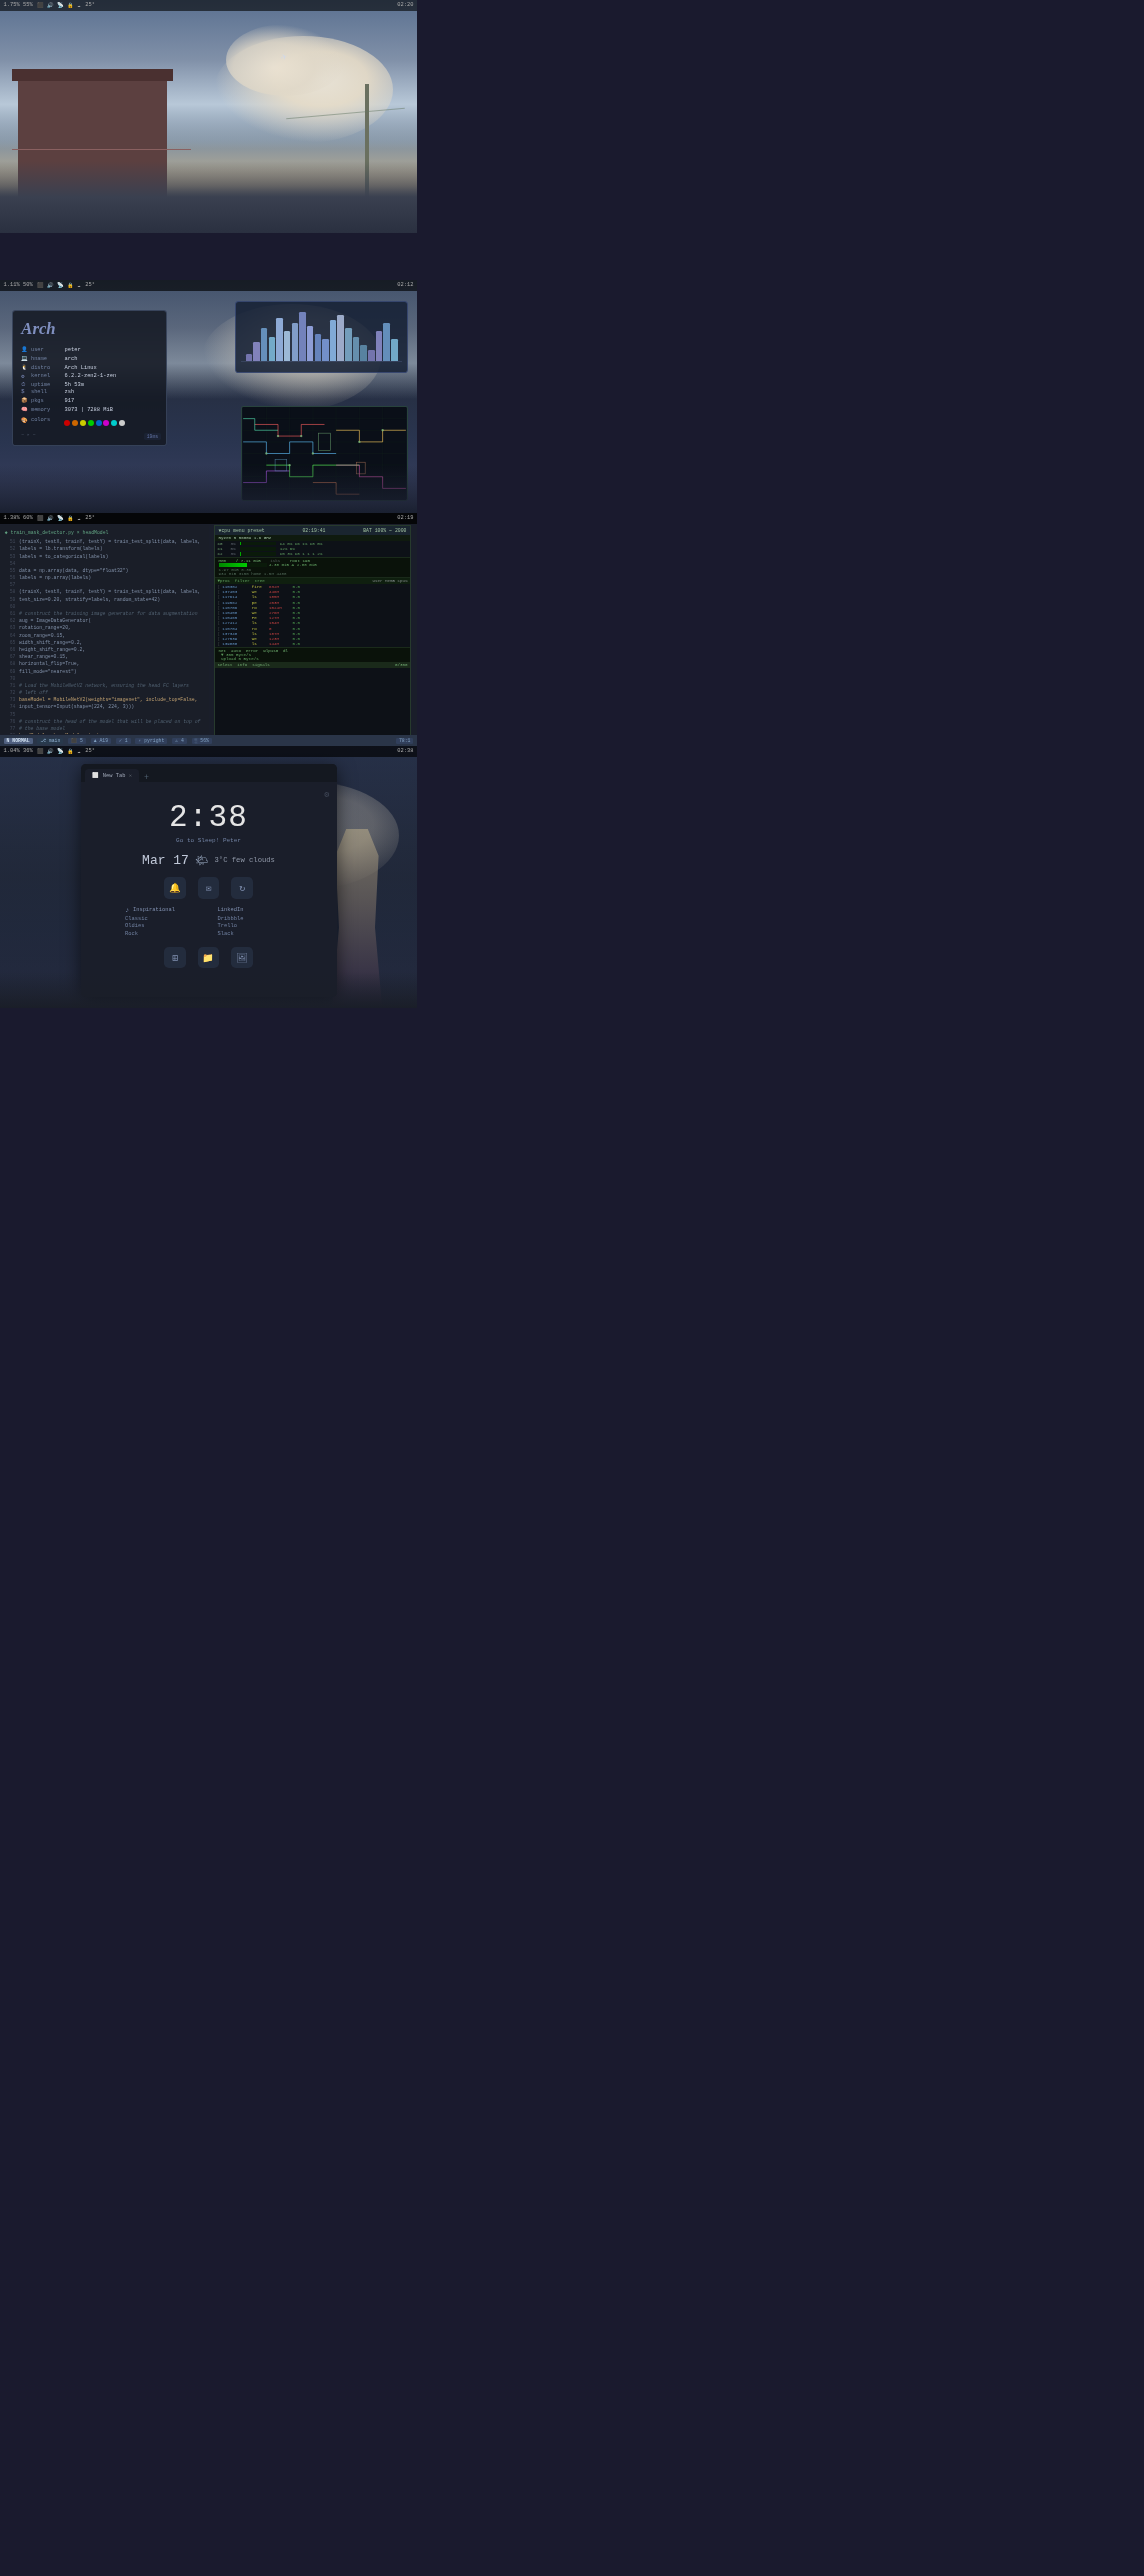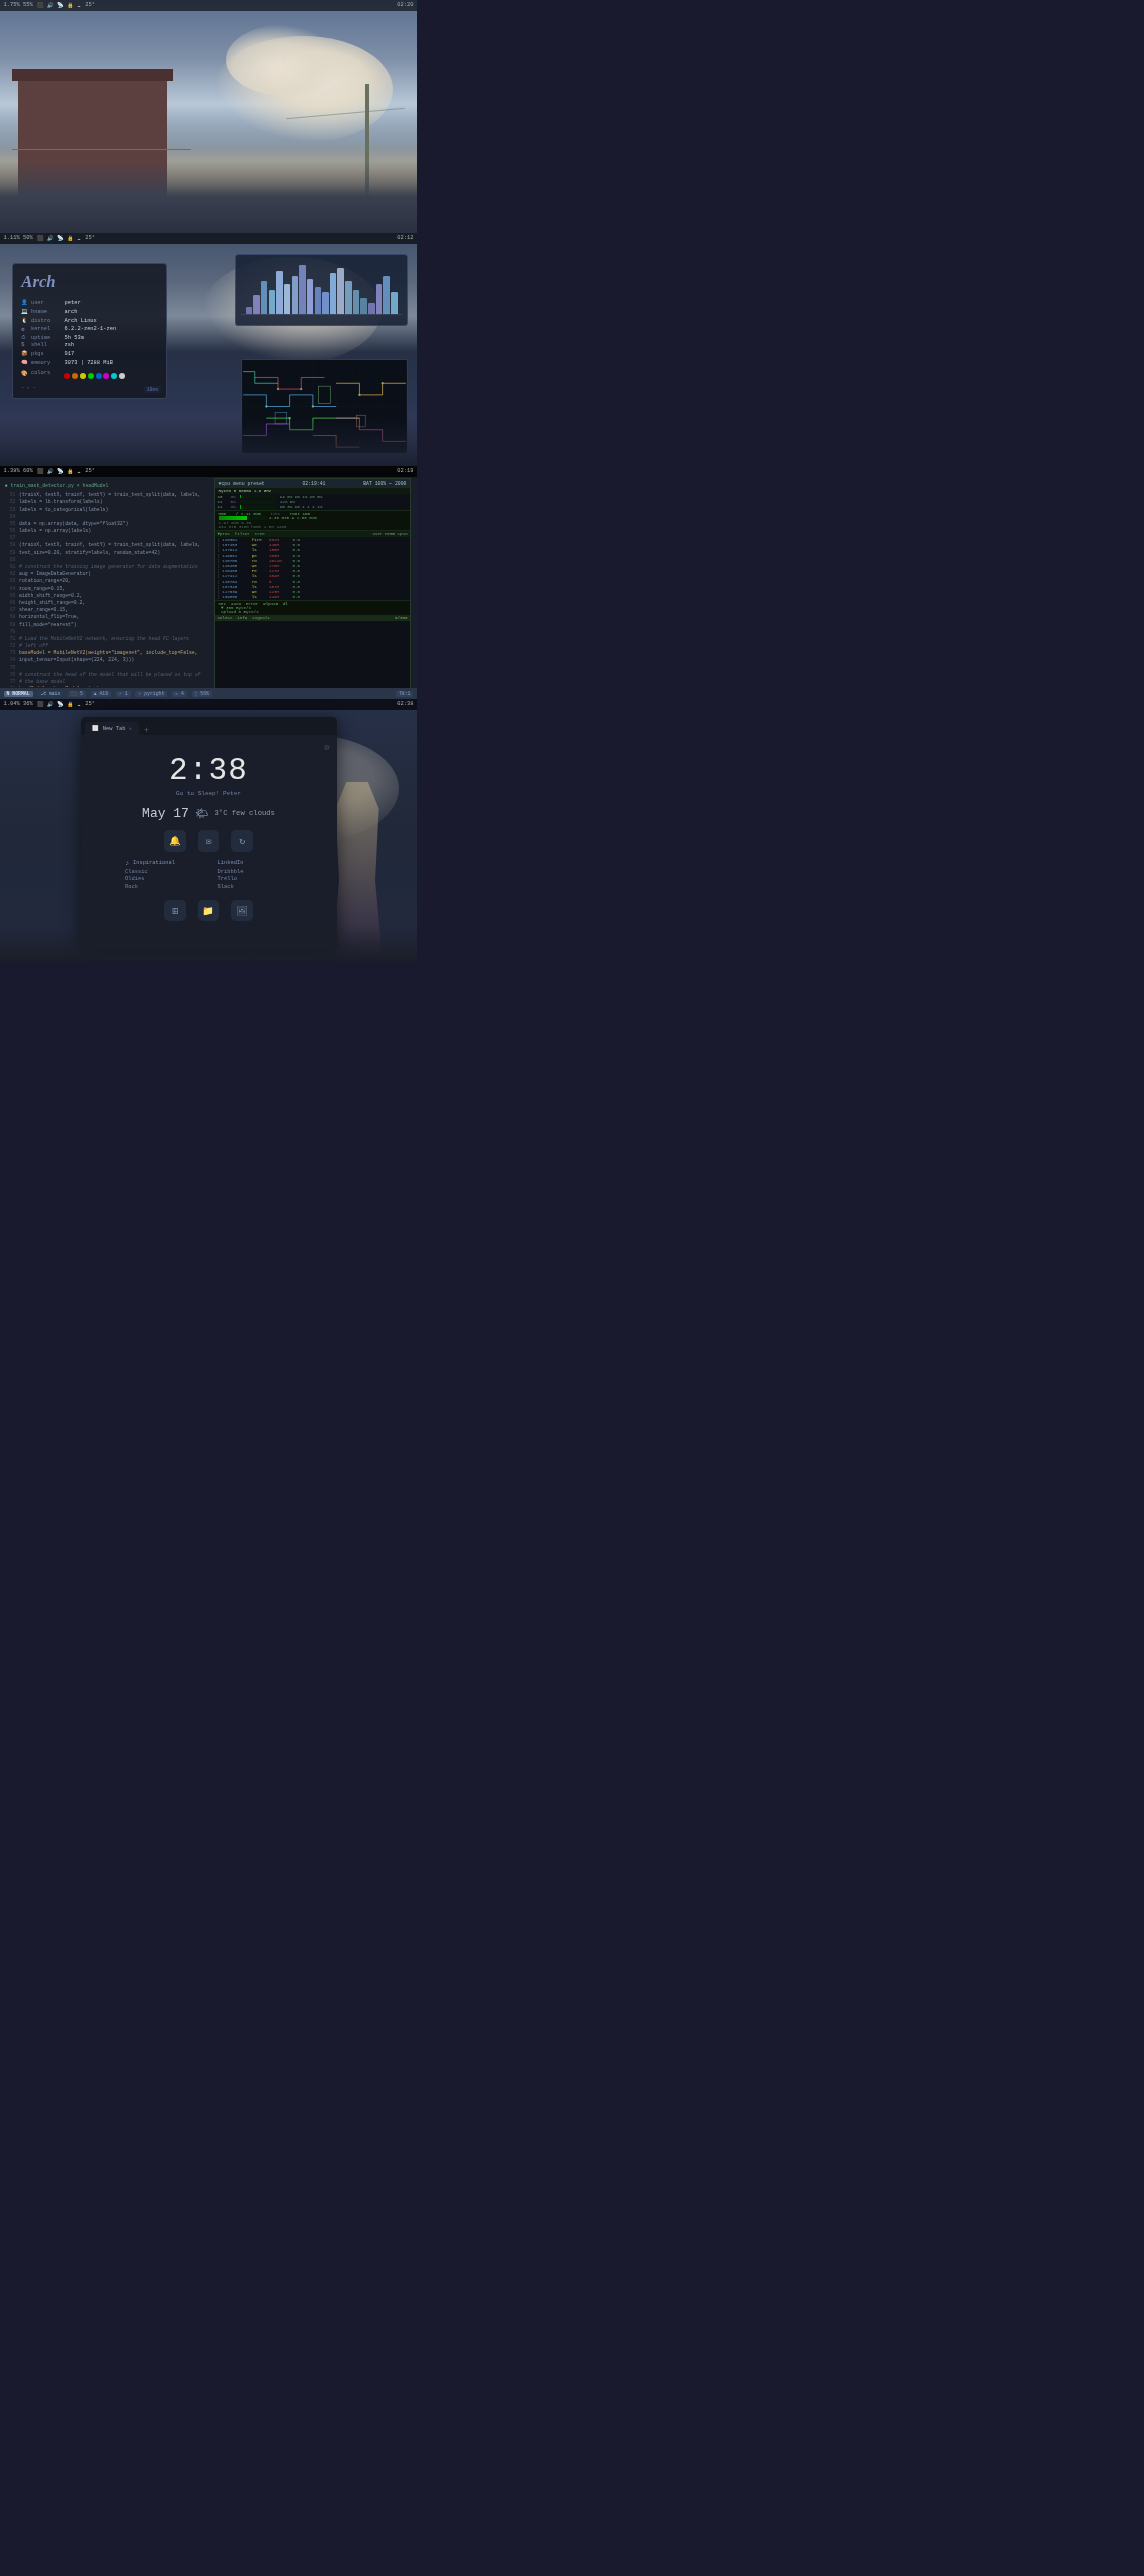--- a/index.html
+++ b/index.html
@@ -19,20 +19,21 @@
       overflow: hidden;
     }
 
     
     .section-arch {
       width: 417px;
       height: 233px;
       background: linear-gradient(180deg, #1e2535 0%, #252d3f 40%, #2a3550 70%, #3a4060 100%);
       position: relative;
       overflow: hidden;
+      margin-top: 47px;
     }
 
     
     .section-code {
       width: 417px;
       height: 233px;
       background: #1a1e2a;
       position: relative;
       overflow: hidden;
     }
@@ -958,21 +959,21 @@
       <span class="browser-tab-add">+</span>
     </div>
 
     <div class="browser-content">
       <div class="browser-settings-icon">⚙</div>
 
       <div class="browser-clock">2:38</div>
       <div class="browser-sleep">Go to Sleep! Peter</div>
 
       <div class="browser-weather">
-        <div class="browser-date">May 17</div>
+        <div class="browser-date">Mar 17</div>
         <span class="browser-weather-icon">🌤</span>
         <span class="browser-temp">3°C few clouds</span>
       </div>
 
       <div style="display:flex;gap:12px;margin-top:9.5px;">
         <div class="quicklink">
           <div class="quicklink-icon-wrap">🔔</div>
         </div>
         <div class="quicklink">
           <div class="quicklink-icon-wrap">✉</div>

